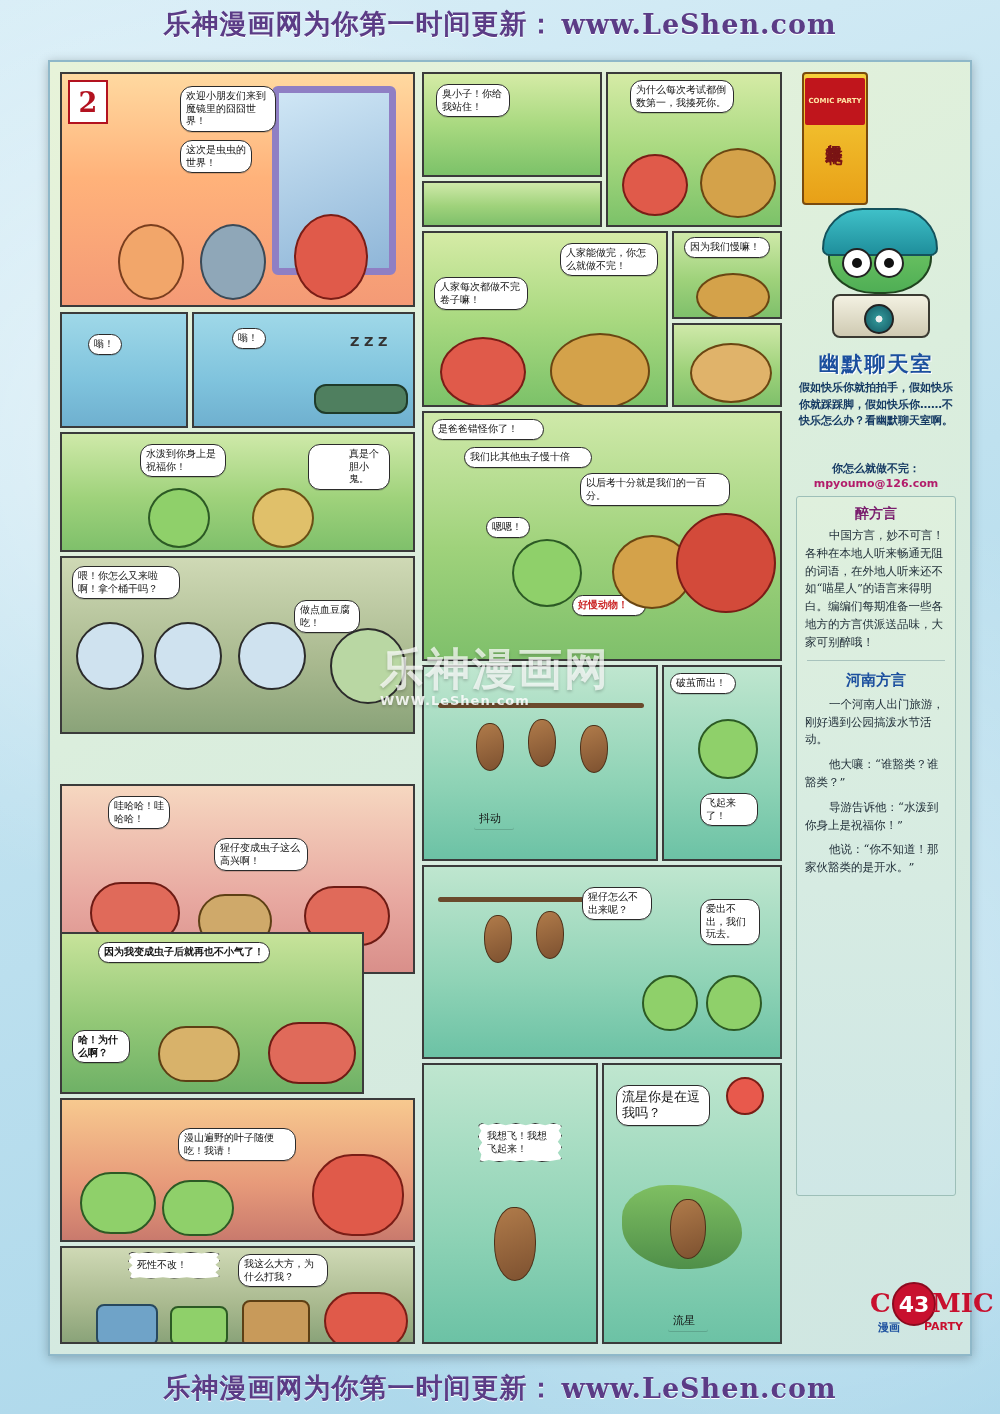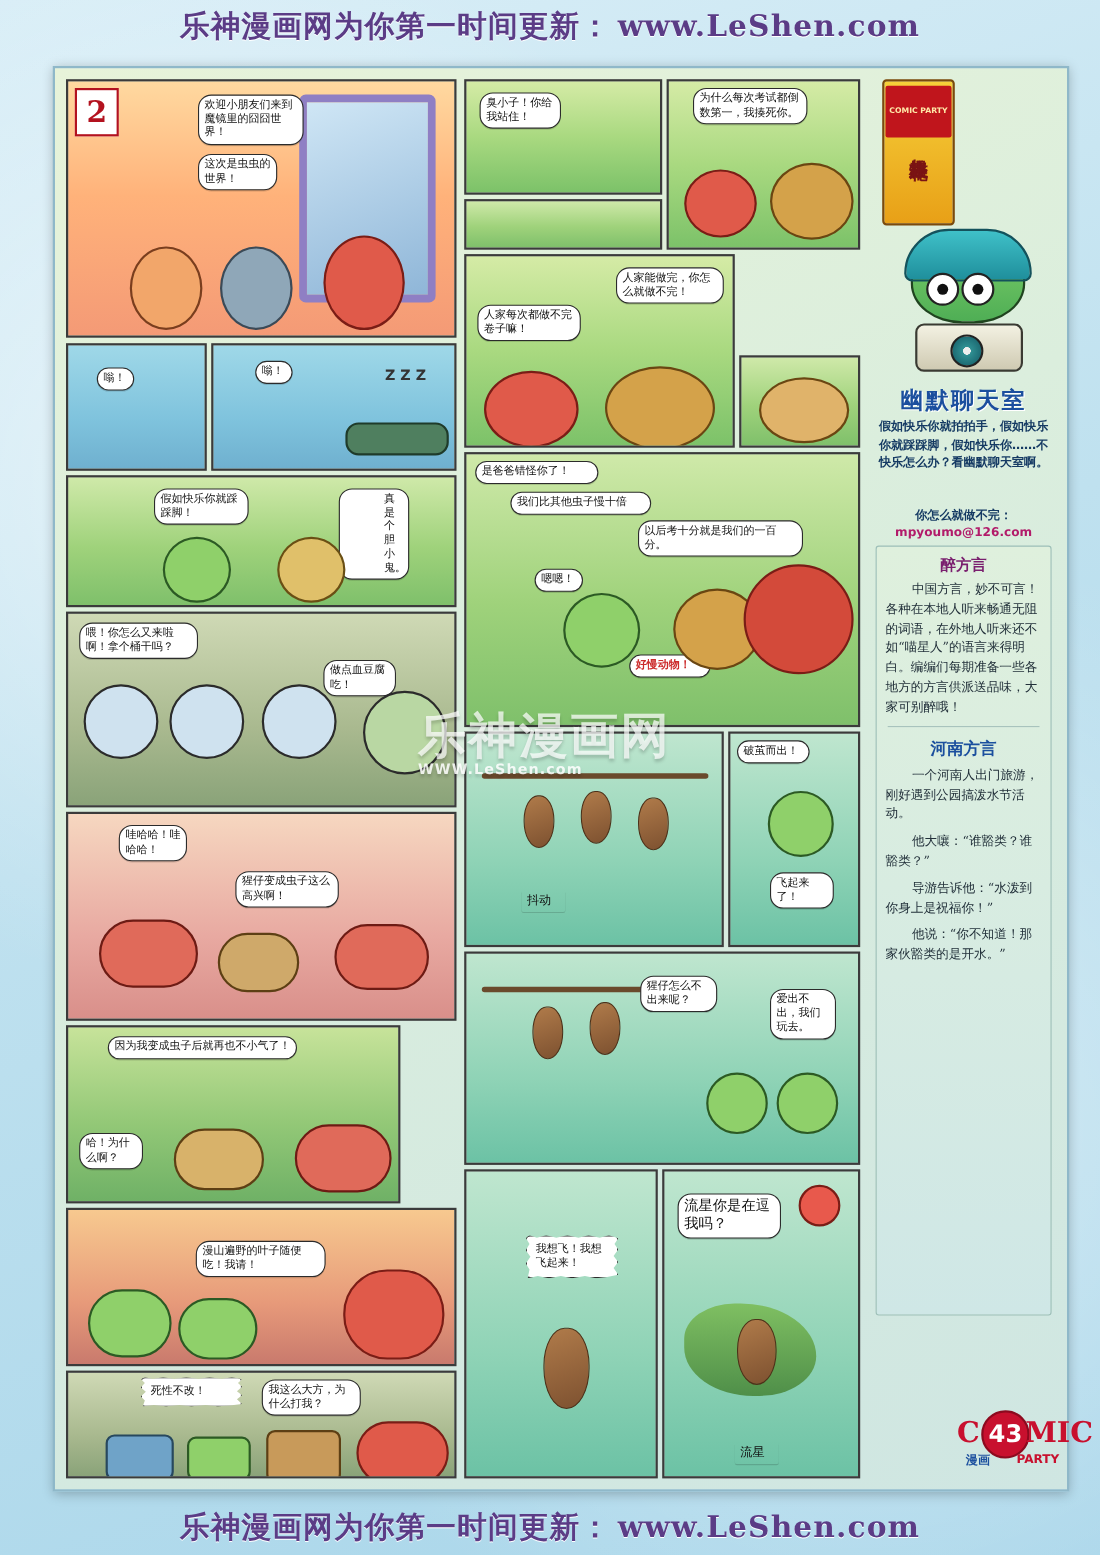--- a/index.html
+++ b/index.html
@@ -44,21 +44,21 @@
   .panel{
     position:absolute;border:2px solid #3b3b3b;overflow:hidden;
     box-sizing:border-box;
   }
   .sky   {background:linear-gradient(180deg,#ffd9a0,#ffb27a 45%,#f49a76);}
   .mead  {background:linear-gradient(180deg,#cfe9a9,#9fd27b 55%,#7fc06b);}
   .night {background:linear-gradient(180deg,#9fd8e8,#7fc3dd 60%,#6fb0cf);}
   .dusk  {background:linear-gradient(180deg,#f7c98f,#e79a7a 60%,#c97a6d);}
   .grass {background:linear-gradient(180deg,#d5eba6,#a9d980 50%,#7cc269);}
   .teal  {background:linear-gradient(180deg,#bfe6cf,#8fd3b6 60%,#6cc2a5);}
-  .rosy  {background:linear-gradient(180deg,#f6d7c0,#e8a9a1 60%,#d98f8a);}
+  .rosy  {background:linear-gradient(180deg,#f6d7c0,#e8a9a1 60%,#d98f8a);margin-top:46px;}
   .mossy {background:linear-gradient(180deg,#c7e39a,#93c877 55%,#6fb166);}
   .stony {background:linear-gradient(180deg,#cfd9b5,#a9b98f 60%,#8aa379);}
 
   
   .bubble{
     position:absolute;background:#fff;border:1.6px solid #2b2b2b;border-radius:12px;
     padding:3px 5px;font-size:10px;line-height:1.25;color:#101010;
     box-sizing:border-box;writing-mode:horizontal-tb;
     box-shadow:0 1px 0 rgba(0,0,0,.15);
   }
@@ -184,22 +184,22 @@
         <div class="bubble" style="left:26px;top:20px;width:34px;">嗡！</div>
       </div>
 
       <div class="panel night" style="left:132px;top:240px;width:223px;height:116px;">
         <div class="bubble" style="left:38px;top:14px;width:34px;">嗡！</div>
         <div class="zzz" style="left:156px;top:20px;">Z Z Z</div>
         <div class="blob" style="left:120px;top:70px;width:90px;height:26px;background:#4f7f5f;border:2px solid #1f3b2a;border-radius:12px;"></div>
       </div>
 
       <div class="panel mead" style="left:0;top:360px;width:355px;height:120px;">
-        <div class="bubble" style="left:78px;top:10px;width:86px;">假如快乐你就踩踩脚！</div>
-        <div class="bubble" style="left:246px;top:10px;width:64px;padding-left:40px;">真是个胆小鬼。</div>
+        <div class="bubble" style="left:78px;top:10px;width:86px;">水泼到你身上是祝福你！</div>
+        <div class="bubble" style="left:246px;top:10px;width:82px;padding-left:40px;">真是个胆小鬼。</div>
         <div class="blob" style="left:86px;top:54px;width:58px;height:56px;background:#8fd06a;border:2px solid #2c5a24;"></div>
         <div class="blob" style="left:190px;top:54px;width:58px;height:56px;background:#e0c06a;border:2px solid #6a4f14;"></div>
       </div>
 
       <div class="panel stony" style="left:0;top:484px;width:355px;height:178px;">
         <div class="bubble" style="left:10px;top:8px;width:108px;">喂！你怎么又来啦啊！拿个桶干吗？</div>
         <div class="bubble" style="left:232px;top:42px;width:66px;">做点血豆腐吃！</div>
         <div class="blob" style="left:14px;top:64px;width:64px;height:64px;background:#cfe2ef;border:2px solid #2b2b2b;"></div>
         <div class="blob" style="left:92px;top:64px;width:64px;height:64px;background:#cfe2ef;border:2px solid #2b2b2b;"></div>
         <div class="blob" style="left:176px;top:64px;width:64px;height:64px;background:#cfe2ef;border:2px solid #2b2b2b;"></div>
@@ -207,21 +207,21 @@
       </div>
 
       <div class="panel rosy" style="left:0;top:666px;width:355px;height:190px;">
         <div class="bubble" style="left:46px;top:10px;width:62px;">哇哈哈！哇哈哈！</div>
         <div class="bubble" style="left:152px;top:52px;width:94px;">猩仔变成虫子这么高兴啊！</div>
         <div class="blob" style="left:28px;top:96px;width:86px;height:58px;background:#e06a5a;border:2px solid #6d1b14;border-radius:40px;"></div>
         <div class="blob" style="left:136px;top:108px;width:70px;height:50px;background:#cfa96a;border:2px solid #5d3f14;border-radius:34px;"></div>
         <div class="blob" style="left:242px;top:100px;width:82px;height:56px;background:#e06a5a;border:2px solid #6d1b14;border-radius:38px;"></div>
       </div>
 
-      <div class="panel mossy" style="left:0;top:860px;width:304px;height:162px;">
+      <div class="panel mossy" style="left:0;top:860px;width:304px;height:162px;font-weight:bold;">
         <div class="bubble" style="left:36px;top:8px;width:172px;">因为我变成虫子后就再也不小气了！</div>
         <div class="bubble" style="left:10px;top:96px;width:58px;">哈！为什么啊？</div>
         <div class="blob" style="left:96px;top:92px;width:78px;height:52px;background:#d8b26a;border:2px solid #5d3f14;border-radius:34px;"></div>
         <div class="blob" style="left:206px;top:88px;width:84px;height:58px;background:#e06a5a;border:2px solid #6d1b14;border-radius:38px;"></div>
       </div>
 
       <div class="panel dusk" style="left:0;top:1026px;width:355px;height:144px;">
         <div class="bubble" style="left:116px;top:28px;width:118px;">漫山遍野的叶子随便吃！我请！</div>
         <div class="blob" style="left:18px;top:72px;width:72px;height:58px;background:#8fd06a;border:2px solid #2c5a24;border-radius:34px;"></div>
         <div class="blob" style="left:100px;top:80px;width:68px;height:52px;background:#8fd06a;border:2px solid #2c5a24;border-radius:32px;"></div>
@@ -252,20 +252,24 @@
 
       <div class="panel mead" style="left:0;top:109px;width:180px;height:46px;"></div>
 
       <div class="panel grass" style="left:0;top:159px;width:246px;height:176px;">
         <div class="bubble" style="left:10px;top:44px;width:94px;">人家每次都做不完卷子嘛！</div>
         <div class="bubble" style="left:136px;top:10px;width:98px;">人家能做完，你怎么就做不完！</div>
         <div class="blob" style="left:16px;top:104px;width:82px;height:66px;background:#e05a4a;border:2px solid #7a1d16;"></div>
         <div class="blob" style="left:126px;top:100px;width:96px;height:72px;background:#d4a24a;border:2px solid #6a4612;"></div>
       </div>
 
+      <div class="panel mead" style="left:250px;top:159px;width:110px;height:88px;">
+        <div class="bubble" style="left:10px;top:4px;width:86px;">因为我们慢嘛！</div>
+        <div class="blob" style="left:22px;top:40px;width:70px;height:44px;background:#d4a24a;border:2px solid #6a4612;"></div>
+      </div>
       <div class="panel mead" style="left:250px;top:251px;width:110px;height:84px;">
         <div class="blob" style="left:16px;top:18px;width:78px;height:56px;background:#e0b36a;border:2px solid #6a4612;"></div>
       </div>
 
       <div class="panel mead" style="left:0;top:339px;width:360px;height:250px;">
         <div class="bubble" style="left:8px;top:6px;width:112px;">是爸爸错怪你了！</div>
         <div class="bubble" style="left:40px;top:34px;width:128px;">我们比其他虫子慢十倍</div>
         <div class="bubble" style="left:156px;top:60px;width:150px;">以后考十分就是我们的一百分。</div>
         <div class="bubble" style="left:62px;top:104px;width:44px;">嗯嗯！</div>
         <div class="bubble" style="left:148px;top:182px;width:74px;color:#cc2b2b;font-weight:bold;">好慢动物！</div>

